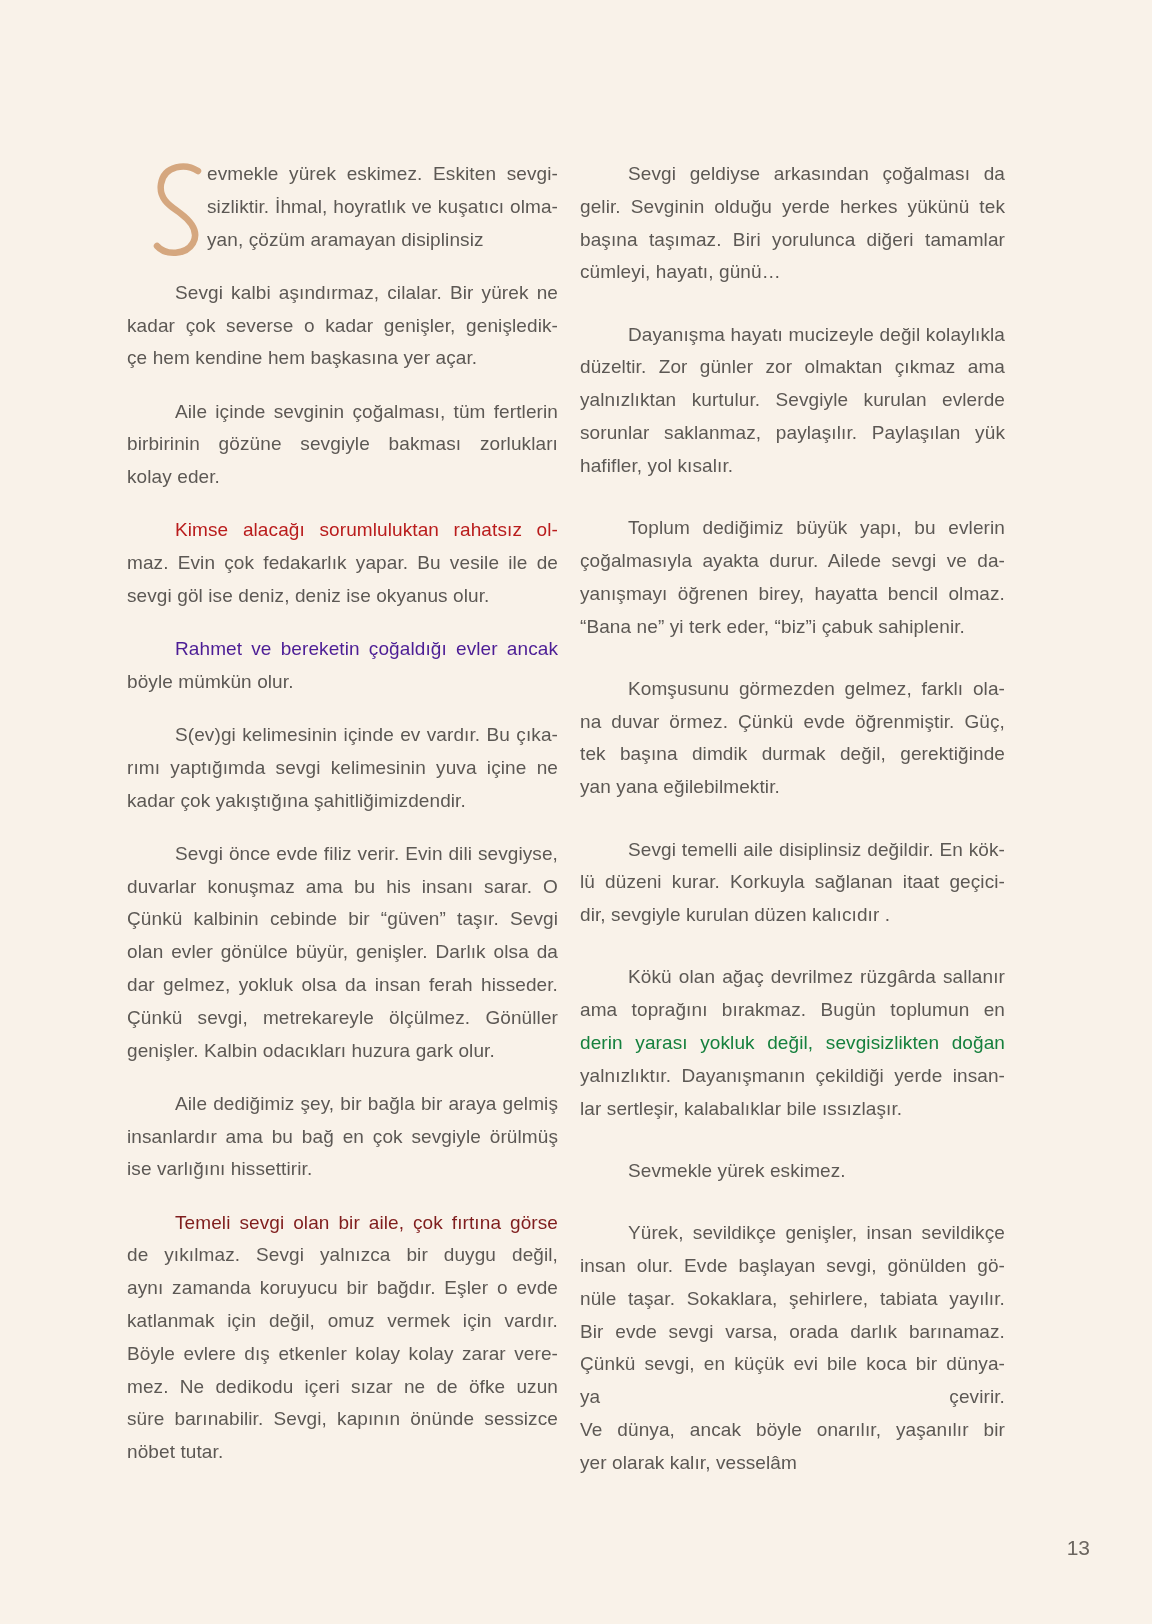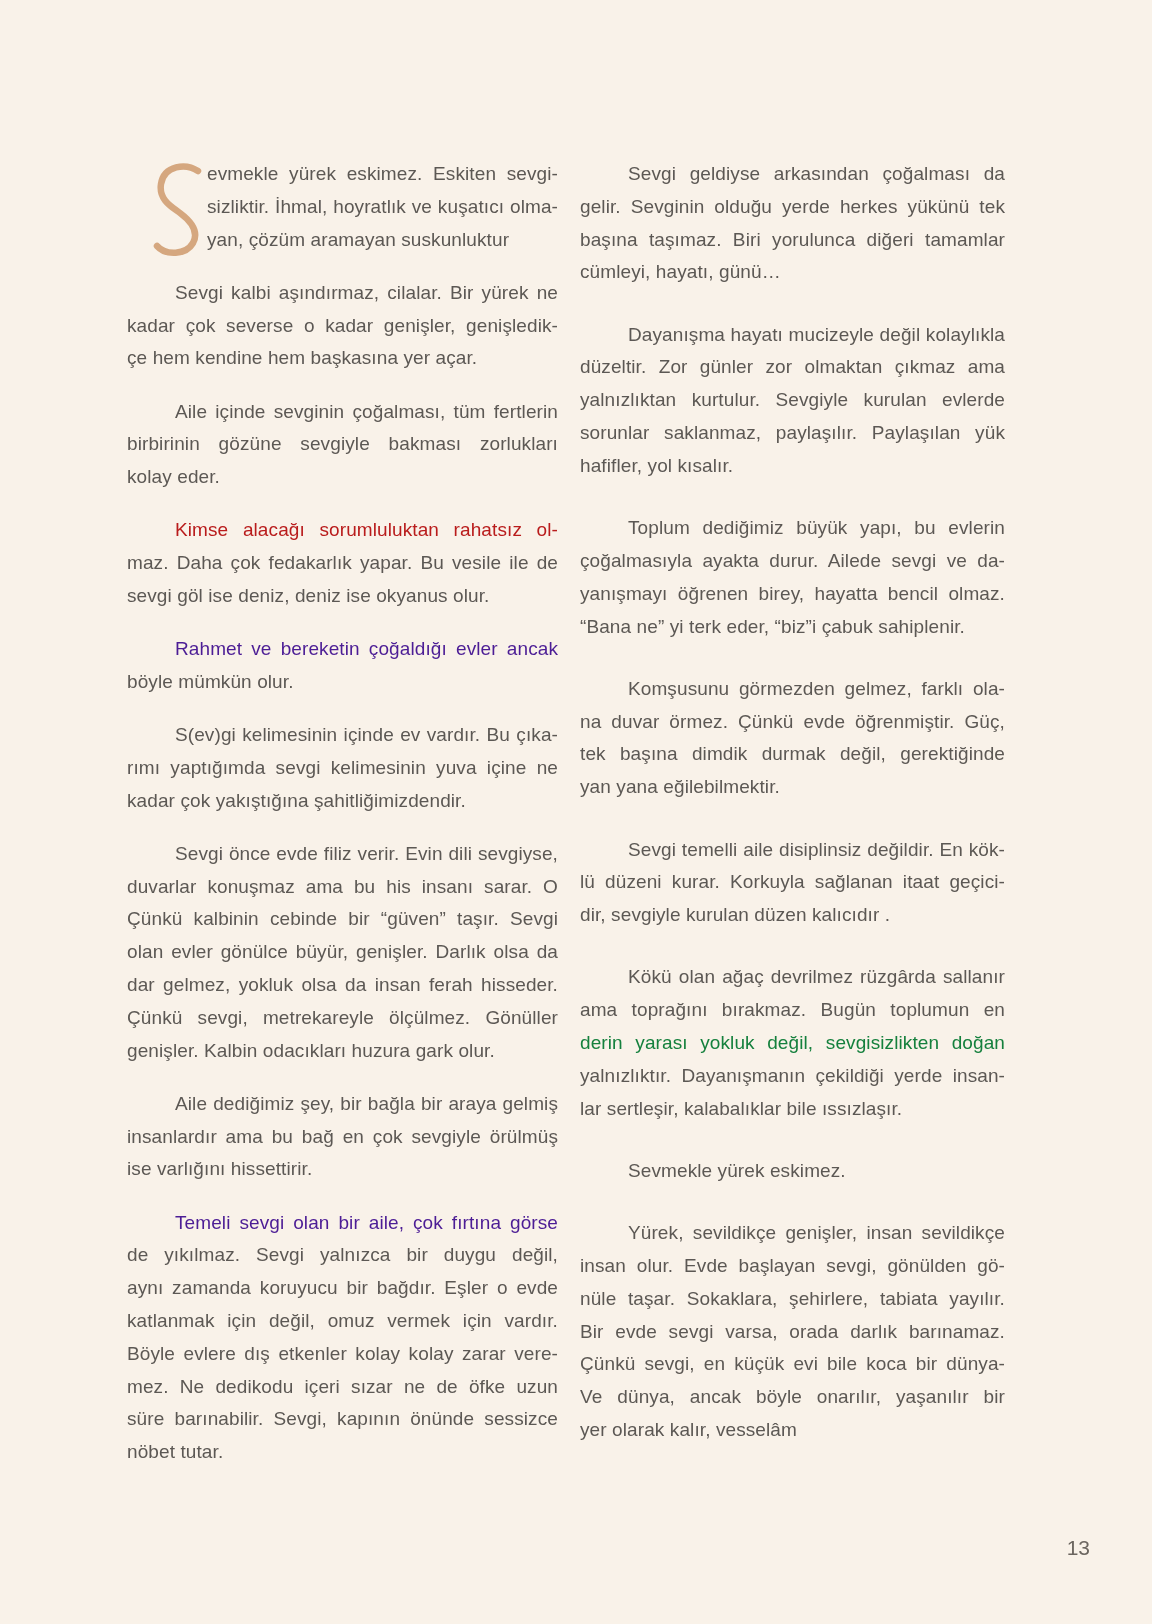--- a/index.html
+++ b/index.html
@@ -53,35 +53,35 @@
       <div class="dropcap">
         <svg viewBox="0 0 52 95">
           <path d="M 46 9 C 34 1, 12 3, 9 22 C 6.5 38, 20 45, 28 51 C 40 60, 47 70, 41 81 C 34 93, 14 94, 5 84" fill="none" stroke-width="6.5" stroke-linecap="round" stroke="#d5a77f"></path>
         </svg>
 
       </div>
 
     <div class="para dropcap-para">
           <div class="line" style="color: rgb(92, 88, 84);">evmekle yürek eskimez. Eskiten sevgi-</div>
           <div class="line" style="color: rgb(92, 88, 84);">sizliktir. İhmal, hoyratlık ve kuşatıcı olma-</div>
-          <div class="line" style="color: rgb(92, 88, 84);">yan, çözüm aramayan suskunluktur</div>
+          <div class="line" style="color: rgb(92, 88, 84);">yan, çözüm aramayan disiplinsiz</div>
         </div>
         <div class="para indent">
           <div class="line" style="color: rgb(92, 88, 84);">Sevgi kalbi aşındırmaz, cilalar. Bir yürek ne</div>
           <div class="line" style="color: rgb(92, 88, 84);">kadar çok severse o kadar genişler, genişledik-</div>
           <div class="line" style="color: rgb(92, 88, 84);">çe hem kendine hem başkasına yer açar.</div>
         </div>
         <div class="para indent">
           <div class="line" style="color: rgb(92, 88, 84);">Aile içinde sevginin çoğalması, tüm fertlerin</div>
           <div class="line" style="color: rgb(92, 88, 84);">birbirinin gözüne sevgiyle bakması zorlukları</div>
           <div class="line" style="color: rgb(92, 88, 84);">kolay eder.</div>
         </div>
         <div class="para indent">
           <div class="line" style="color: #b91c1c;">Kimse alacağı sorumluluktan rahatsız ol-</div>
-          <div class="line" style="color: rgb(92, 88, 84);">maz. Daha çok fedakarlık yapar. Bu vesile ile de</div>
+          <div class="line" style="color: rgb(92, 88, 84);">maz. Evin çok fedakarlık yapar. Bu vesile ile de</div>
           <div class="line" style="color: rgb(92, 88, 84);">sevgi göl ise deniz, deniz ise okyanus olur.</div>
         </div>
         <div class="para indent">
           <div class="line" style="color: #4c1d95;">Rahmet ve bereketin çoğaldığı evler ancak</div>
           <div class="line" style="color: rgb(92, 88, 84);">böyle mümkün olur.</div>
         </div>
         <div class="para indent">
           <div class="line" style="color: rgb(92, 88, 84);">S(ev)gi kelimesinin içinde ev vardır. Bu çıka-</div>
           <div class="line" style="color: rgb(92, 88, 84);">rımı yaptığımda sevgi kelimesinin yuva içine ne</div>
           <div class="line" style="color: rgb(92, 88, 84);">kadar çok yakıştığına şahitliğimizdendir.</div>
@@ -94,21 +94,21 @@
           <div class="line" style="color: rgb(92, 88, 84);">dar gelmez, yokluk olsa da insan ferah hisseder.</div>
           <div class="line" style="color: rgb(92, 88, 84);">Çünkü sevgi, metrekareyle ölçülmez. Gönüller</div>
           <div class="line" style="color: rgb(92, 88, 84);">genişler. Kalbin odacıkları huzura gark olur.</div>
         </div>
         <div class="para indent">
           <div class="line" style="color: rgb(92, 88, 84);">Aile dediğimiz şey, bir bağla bir araya gelmiş</div>
           <div class="line" style="color: rgb(92, 88, 84);">insanlardır ama bu bağ en çok sevgiyle örülmüş</div>
           <div class="line" style="color: rgb(92, 88, 84);">ise varlığını hissettirir.</div>
         </div>
         <div class="para indent">
-          <div class="line" style="color: #4c1d95;">Temeli sevgi olan bir aile, çok fırtına görse</div>
+          <div class="line" style="color: #7f1d1d;">Temeli sevgi olan bir aile, çok fırtına görse</div>
           <div class="line" style="color: rgb(92, 88, 84);">de yıkılmaz. Sevgi yalnızca bir duygu değil,</div>
           <div class="line" style="color: rgb(92, 88, 84);">aynı zamanda koruyucu bir bağdır. Eşler o evde</div>
           <div class="line" style="color: rgb(92, 88, 84);">katlanmak için değil, omuz vermek için vardır.</div>
           <div class="line" style="color: rgb(92, 88, 84);">Böyle evlere dış etkenler kolay kolay zarar vere-</div>
           <div class="line" style="color: rgb(92, 88, 84);">mez. Ne dedikodu içeri sızar ne de öfke uzun</div>
           <div class="line" style="color: rgb(92, 88, 84);">süre barınabilir. Sevgi, kapının önünde sessizce</div>
           <div class="line" style="color: rgb(92, 88, 84);">nöbet tutar.</div>
         </div>
       </section>
 
@@ -153,20 +153,21 @@
         </div>
         <div class="para indent">
           <div class="line" style="color: rgb(92, 88, 84);">Sevmekle yürek eskimez.</div>
         </div>
         <div class="para indent">
           <div class="line" style="color: rgb(92, 88, 84);">Yürek, sevildikçe genişler, insan sevildikçe</div>
           <div class="line" style="color: rgb(92, 88, 84);">insan olur. Evde başlayan sevgi, gönülden gö-</div>
           <div class="line" style="color: rgb(92, 88, 84);">nüle taşar. Sokaklara, şehirlere, tabiata yayılır.</div>
           <div class="line" style="color: rgb(92, 88, 84);">Bir evde sevgi varsa, orada darlık barınamaz.</div>
           <div class="line" style="color: rgb(92, 88, 84);">Çünkü sevgi, en küçük evi bile koca bir dünya-</div>
+          <div class="line" style="color: rgb(92, 88, 84);">ya çevirir.</div>
           <div class="line" style="color: rgb(92, 88, 84);">Ve dünya, ancak böyle onarılır, yaşanılır bir</div>
           <div class="line" style="color: rgb(92, 88, 84);">yer olarak kalır,  vesselâm</div>
         </div>
       </section>
 
   </main>
 
   <div class="page-number" style="color: rgb(108, 102, 96);">13</div>
 
 </div>

